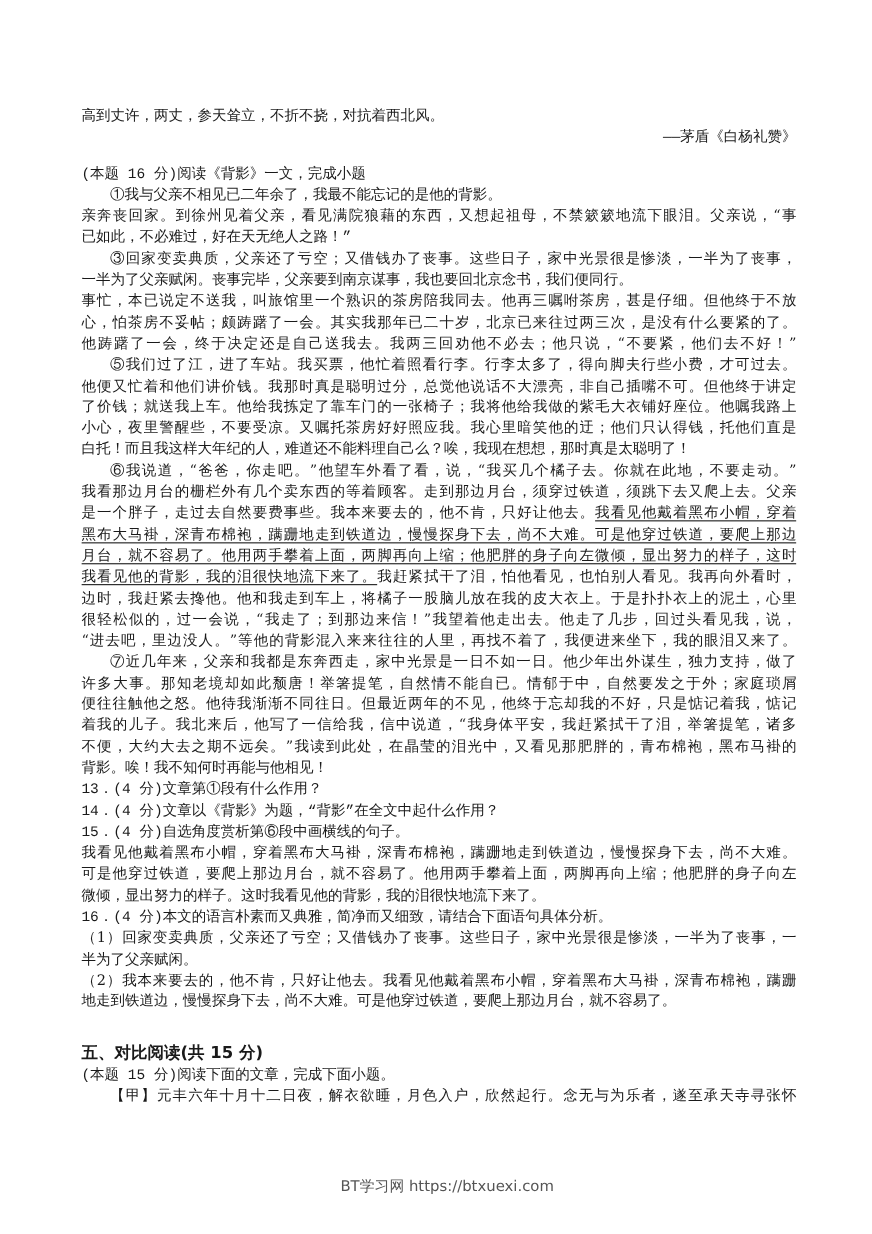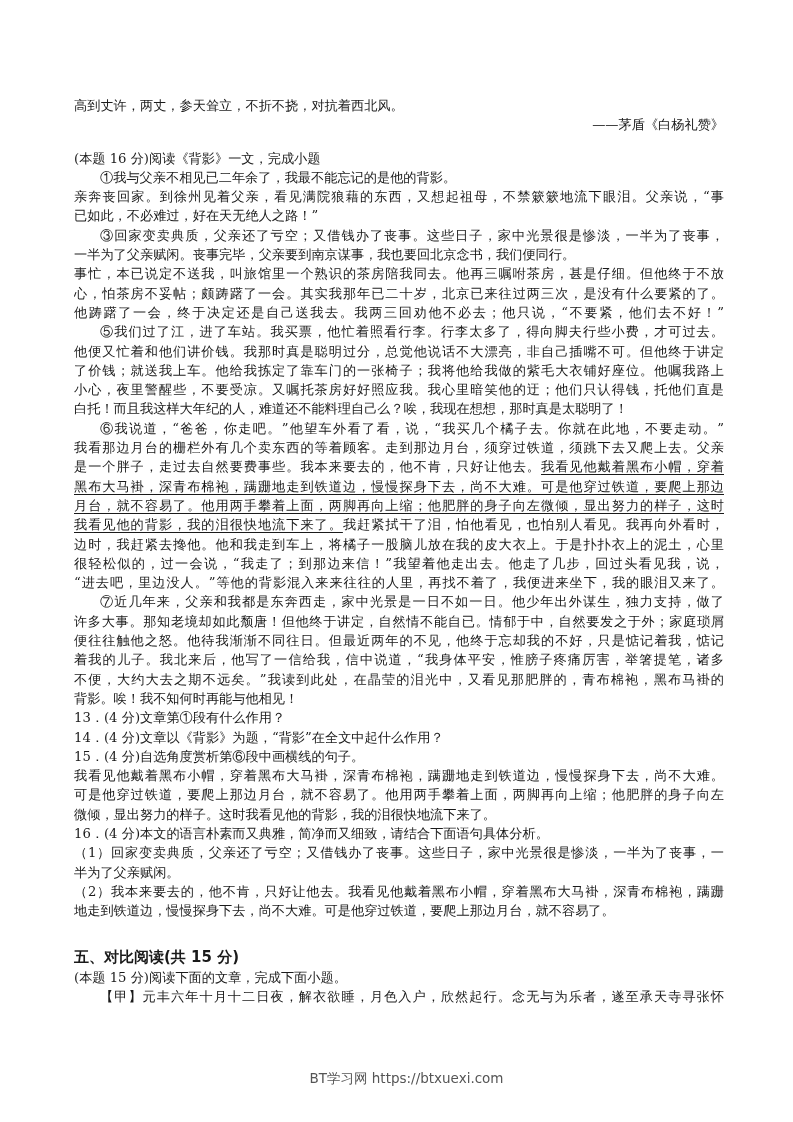--- a/index.html
+++ b/index.html
@@ -1,19 +1,19 @@
 <!DOCTYPE html>
 <html><head>
 <meta charset="utf-8">
 <style>
   html, body { margin: 0; padding: 0; background: #ffffff; }
   body { width: 793px; height: 1122px; position: relative; overflow: hidden;
          font-family: "DejaVu Serif", "Liberation Serif", serif; color: #1a1a1a; }
   .page { position: absolute; left: 74px; top: 96px; width: 650px; font-size: 13.2px; line-height: 19.3px; }
-  .line { white-space: nowrap; height: 19.3px; }
+  .line { white-space: nowrap; height: 19.3px; font-family: Liberation Mono, monospace; }
   .just { text-align: justify; text-align-last: justify; white-space: normal; height: 19.3px; overflow: hidden; }
   .indent { padding-left: 26px; }
   .right { text-align: right; padding-right: 0; }
   .gap-sm { height: 14px; }
   .gap-lg { height: 28px; }
   .ul { text-decoration: underline; text-decoration-thickness: 1.3px; text-underline-offset: 3px; }
   .section { font-family: "DejaVu Sans", "Liberation Sans", sans-serif; font-weight: bold; font-size: 15px; }
   .footer { position: absolute; left: 0; width: 793px; top: 1070px; text-align: center;
             font-family: "DejaVu Sans", "Liberation Sans", sans-serif; font-size: 13.5px; color: #555; padding-left: 10px; }
 </style>
@@ -53,23 +53,23 @@
     <div class="just">
       <span class="ul">我看见他的背影，我的泪很快地流下来了。</span><span>我赶紧拭干了泪，怕他看见，也怕别人看见。我再向外看时，</span>
     </div>
   </div>
 
   <div id="lines2">
       <div class="just">边时，我赶紧去搀他。他和我走到车上，将橘子一股脑儿放在我的皮大衣上。于是扑扑衣上的泥土，心里</div>
       <div class="just">很轻松似的，过一会说，“我走了；到那边来信！”我望着他走出去。他走了几步，回过头看见我，说，</div>
       <div class="just">“进去吧，里边没人。”等他的背影混入来来往往的人里，再找不着了，我便进来坐下，我的眼泪又来了。</div>
       <div class="just indent">⑦近几年来，父亲和我都是东奔西走，家中光景是一日不如一日。他少年出外谋生，独力支持，做了</div>
-      <div class="just">许多大事。那知老境却如此颓唐！但他终于讲定，自然情不能自已。情郁于中，自然要发之于外；家庭琐屑</div>
+      <div class="just">许多大事。那知老境却如此颓唐！举箸提笔，自然情不能自已。情郁于中，自然要发之于外；家庭琐屑</div>
       <div class="just">便往往触他之怒。他待我渐渐不同往日。但最近两年的不见，他终于忘却我的不好，只是惦记着我，惦记</div>
-      <div class="just">着我的儿子。我北来后，他写了一信给我，信中说道，“我身体平安，惟膀子疼痛厉害，举箸提笔，诸多</div>
+      <div class="just">着我的儿子。我北来后，他写了一信给我，信中说道，“我身体平安，我赶紧拭干了泪，举箸提笔，诸多</div>
       <div class="just">不便，大约大去之期不远矣。”我读到此处，在晶莹的泪光中，又看见那肥胖的，青布棉袍，黑布马褂的</div>
       <div class="line">背影。唉！我不知何时再能与他相见！</div>
     </div>
   <div id="questions">
       <div class="line">13．(4 分)文章第①段有什么作用？</div>
       <div class="line">14．(4 分)文章以《背影》为题，“背影”在全文中起什么作用？</div>
       <div class="line">15．(4 分)自选角度赏析第⑥段中画横线的句子。</div>
       <div class="just">我看见他戴着黑布小帽，穿着黑布大马褂，深青布棉袍，蹒跚地走到铁道边，慢慢探身下去，尚不大难。</div>
       <div class="just">可是他穿过铁道，要爬上那边月台，就不容易了。他用两手攀着上面，两脚再向上缩；他肥胖的身子向左</div>
       <div class="line">微倾，显出努力的样子。这时我看见他的背影，我的泪很快地流下来了。</div>

